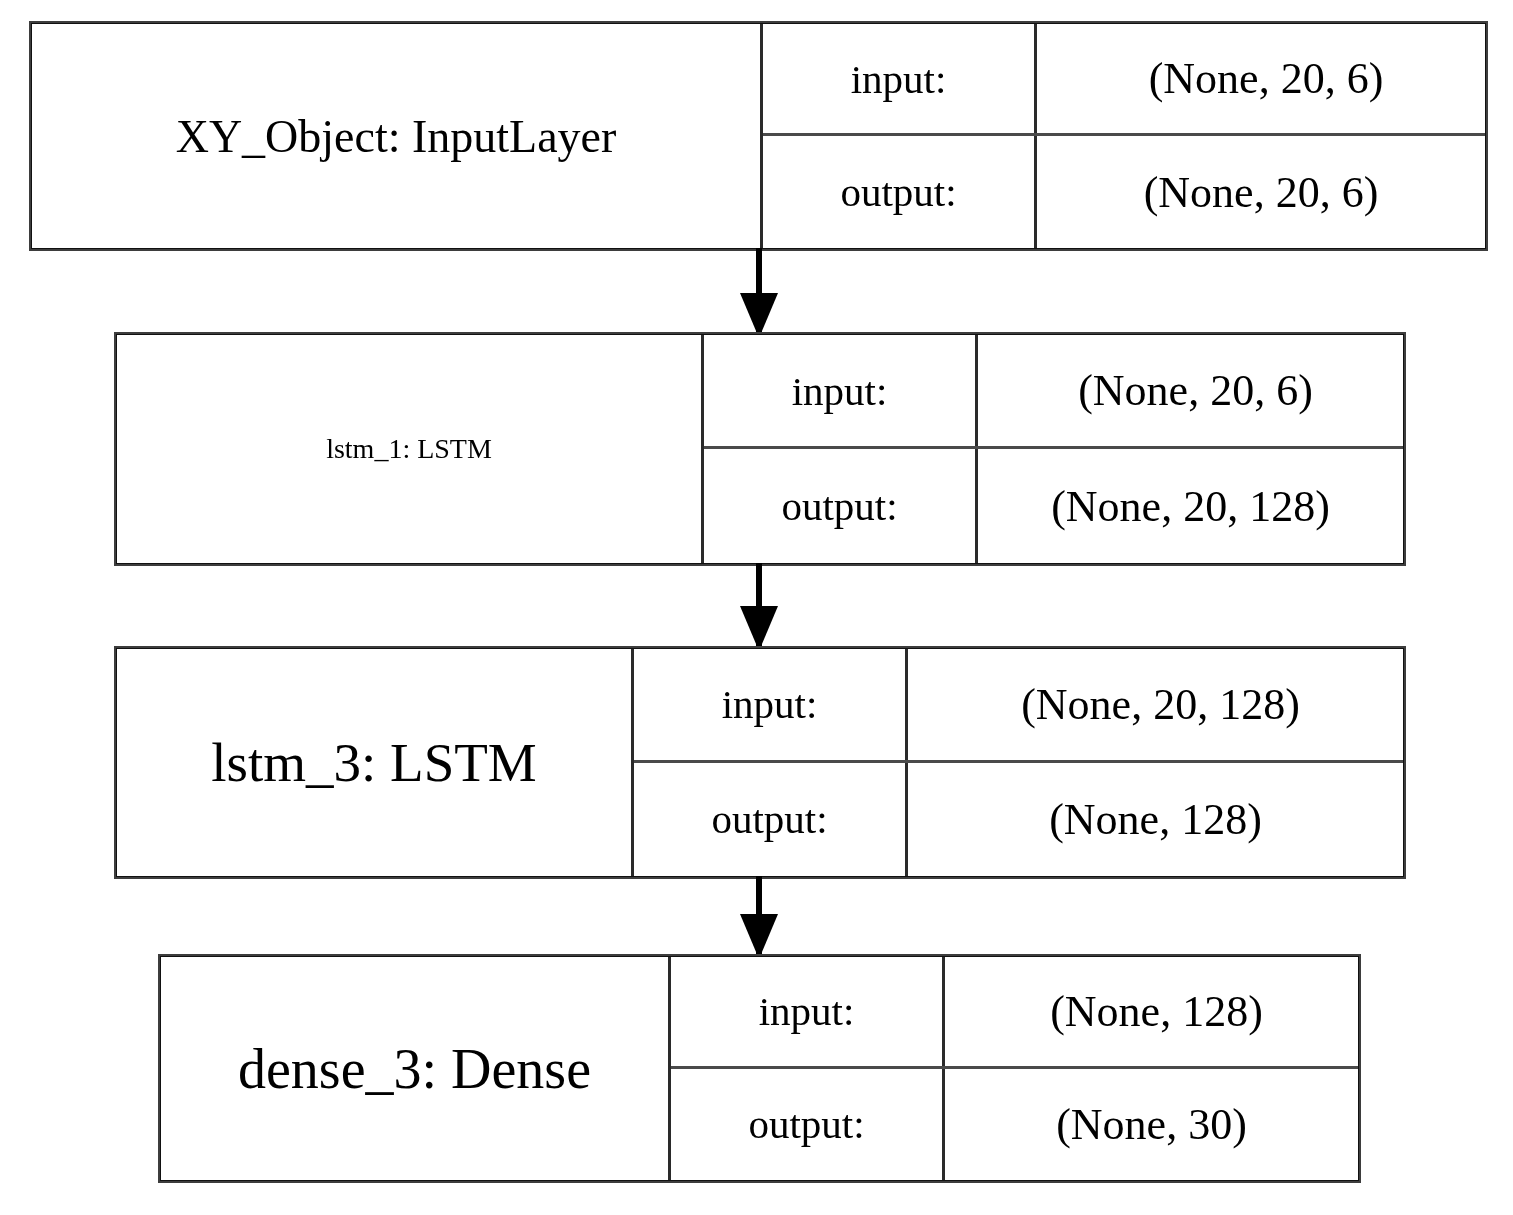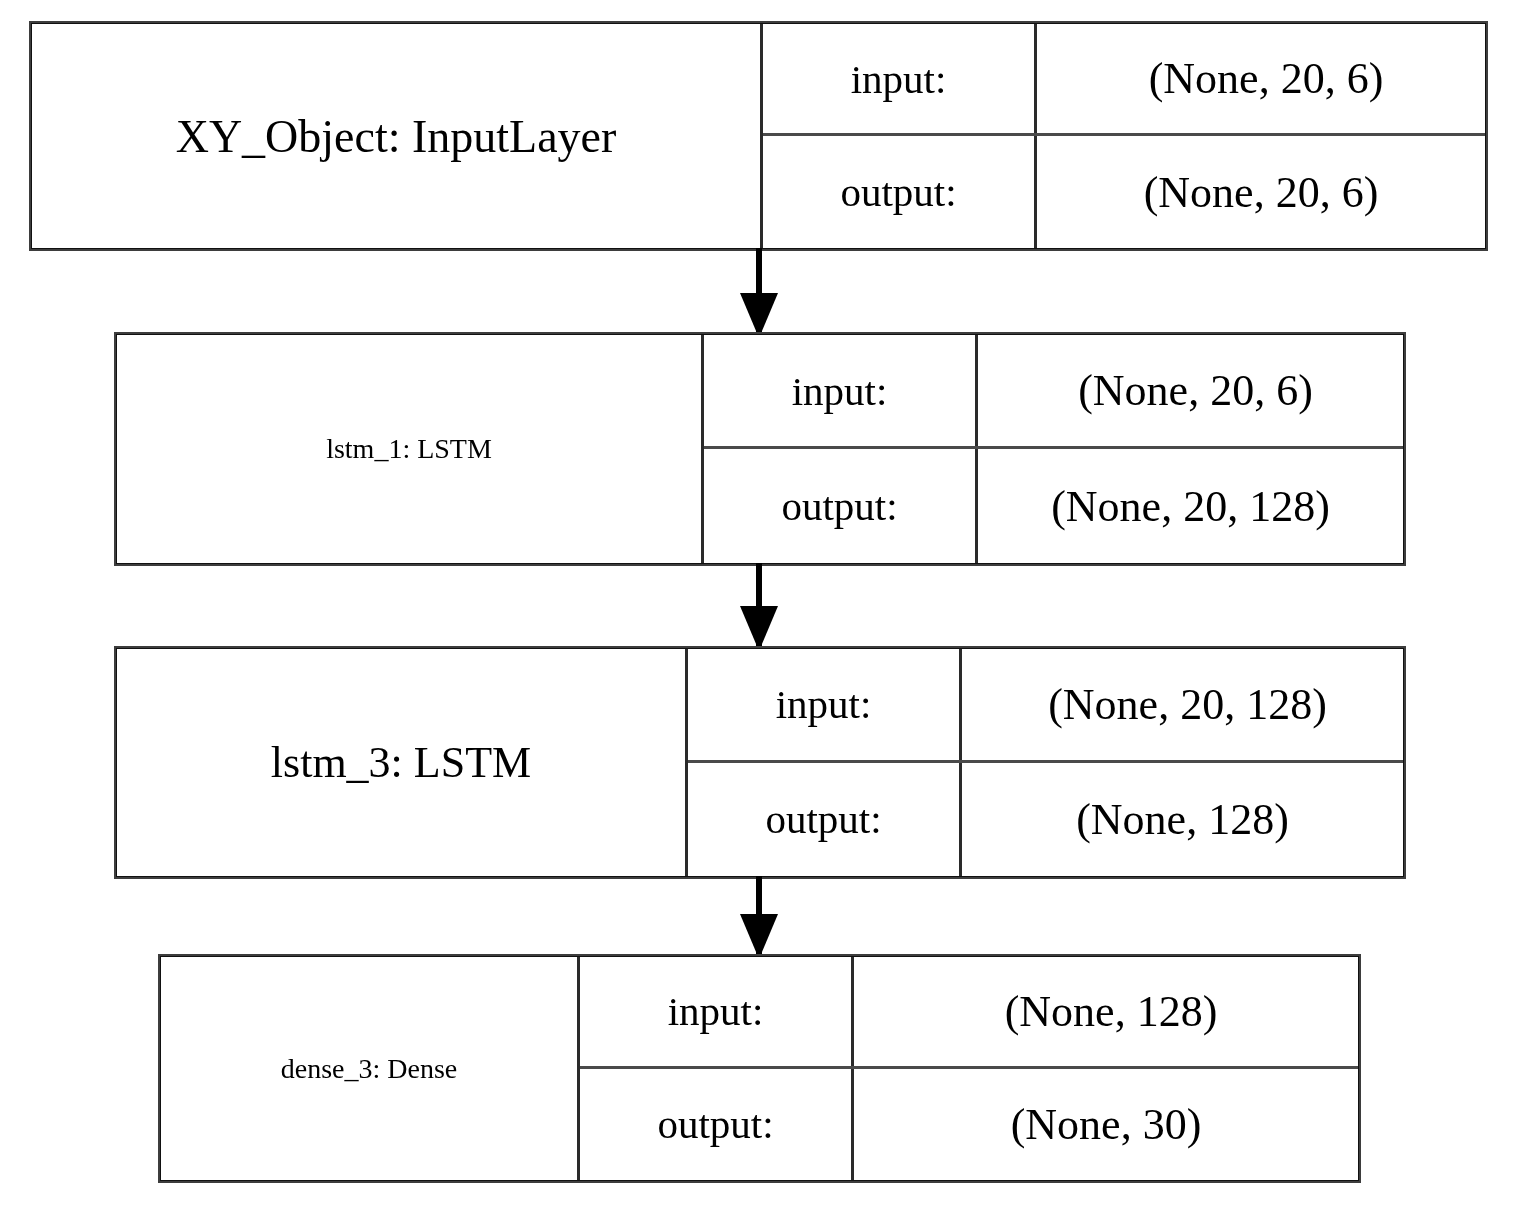--- a/index.html
+++ b/index.html
@@ -82,26 +82,26 @@
   #node-0 .node-name  { width: 728px; font-size: 46px; }
   #node-0 .io-label   { width: 274px; font-size: 41px; }
   #node-0 .io-value   { font-size: 44px; }
 
   #node-1 { left: 114px; top: 332px;  width: 1292px; height: 234px; }
   #node-1 .node-name  { width: 584px; font-size: 28px; }
   #node-1 .io-label   { width: 274px; font-size: 41px; }
   #node-1 .io-value   { font-size: 44px; }
 
   #node-2 { left: 114px; top: 646px;  width: 1292px; height: 233px; }
-  #node-2 .node-name  { width: 568px; font-size: 44px; }
+  #node-2 .node-name  { width: 514px; font-size: 55px; }
   #node-2 .io-label   { width: 274px; font-size: 41px; }
   #node-2 .io-value   { font-size: 44px; }
 
   #node-3 { left: 158px; top: 954px;  width: 1203px; height: 229px; }
-  #node-3 .node-name  { width: 416px; font-size: 28px; }
+  #node-3 .node-name  { width: 507px; font-size: 56px; }
   #node-3 .io-label   { width: 274px; font-size: 41px; }
   #node-3 .io-value   { font-size: 44px; }
 
   
   .edge {
     position: absolute;
     width: 0;
     height: 0;
   }
   .edge .shaft {

